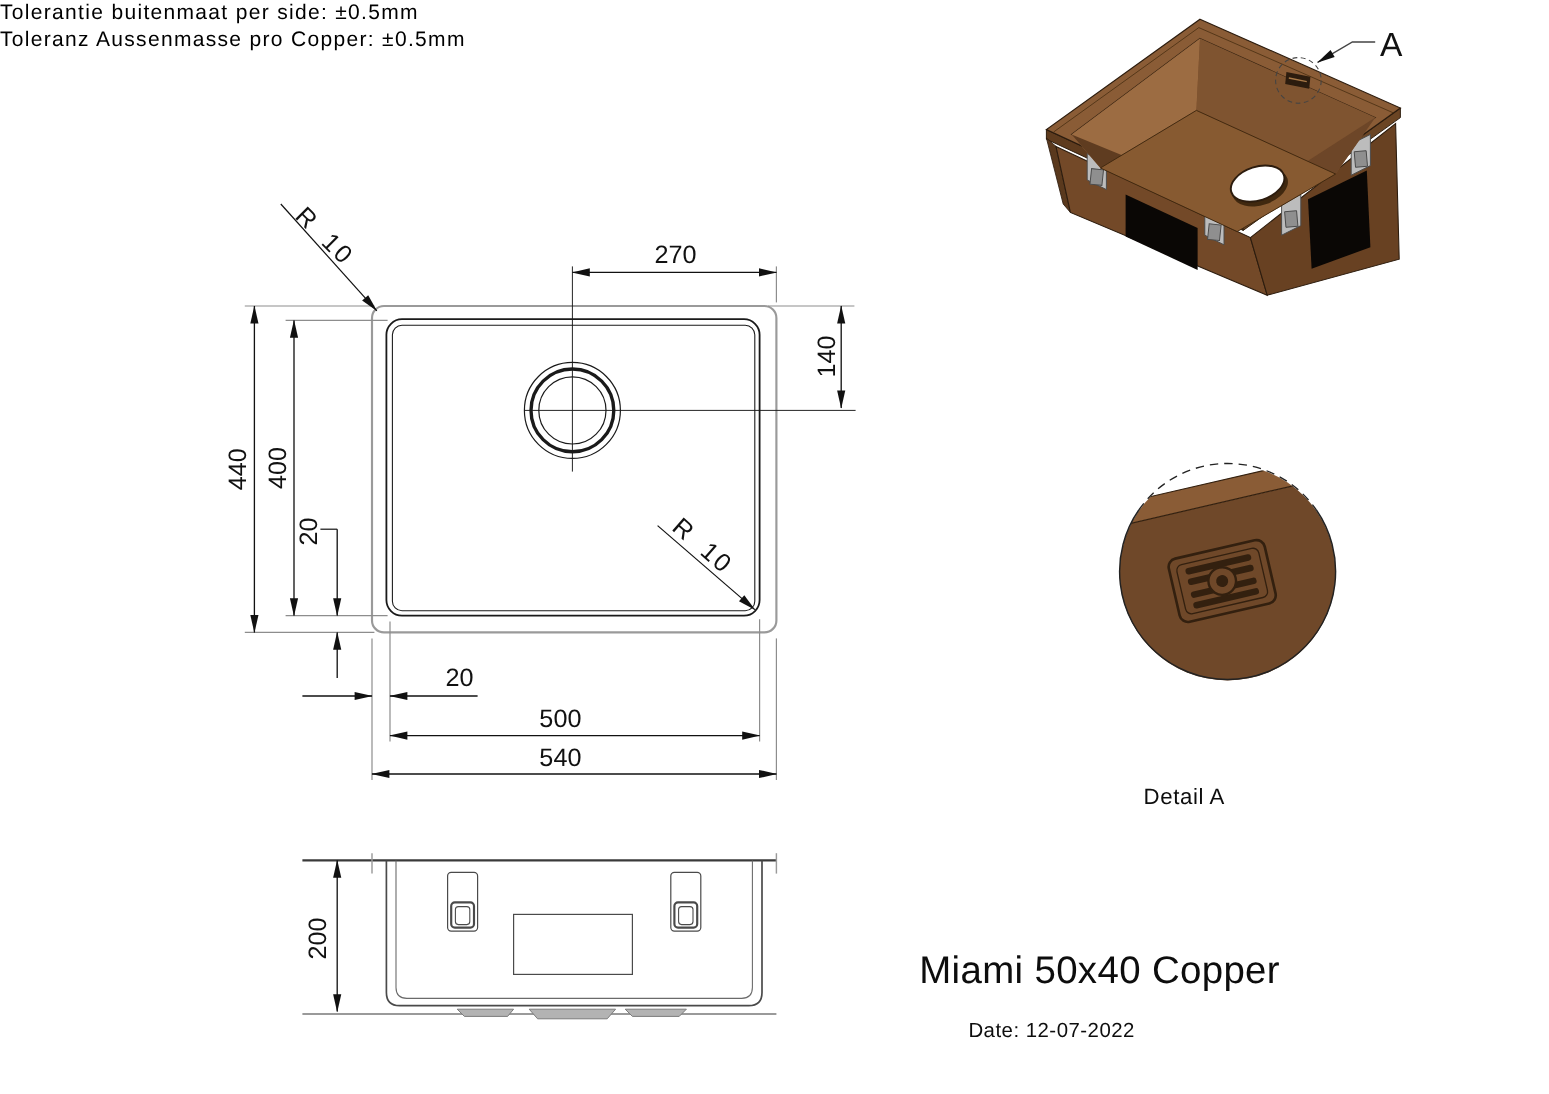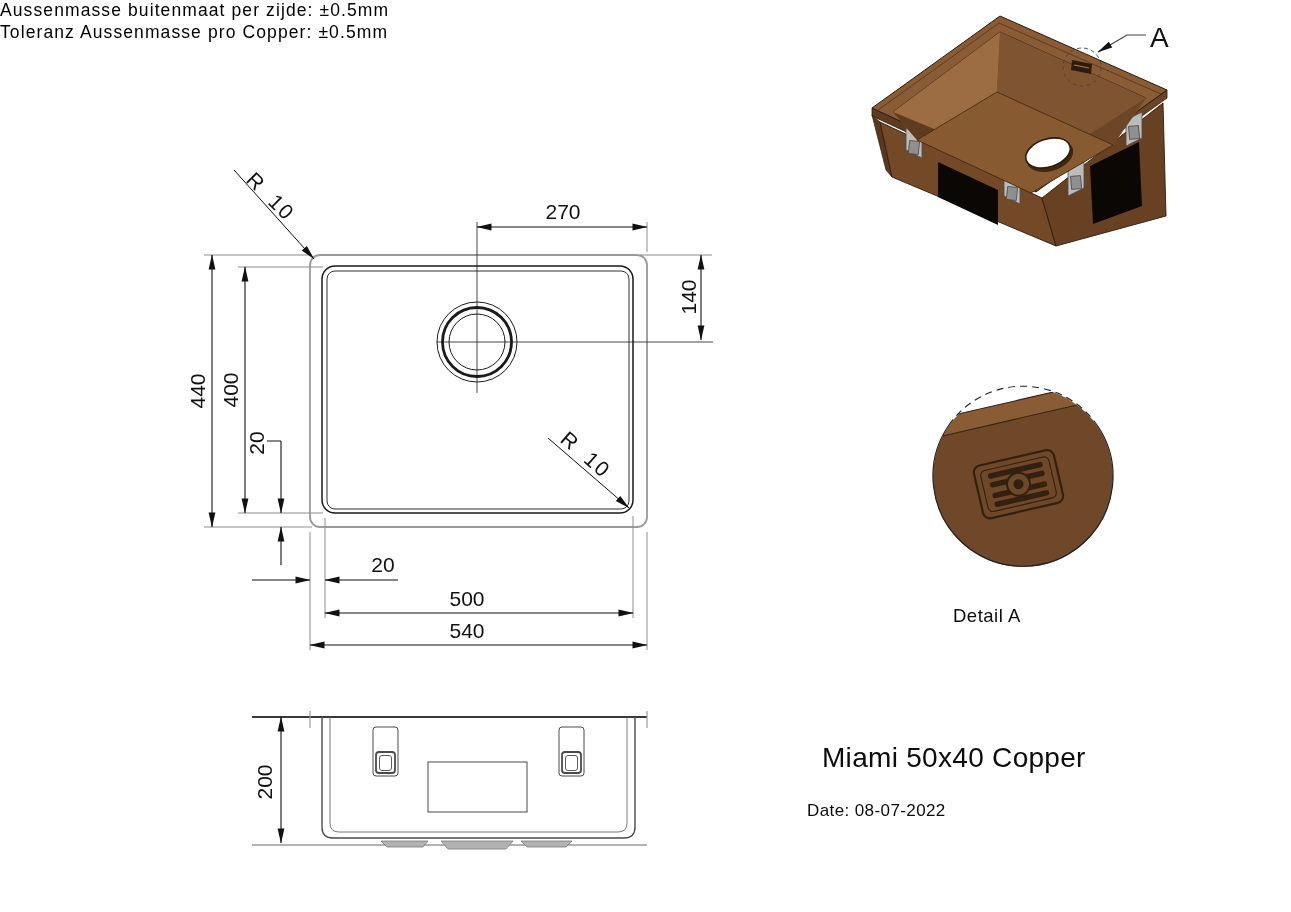--- a/index.html
+++ b/index.html
@@ -2,22 +2,22 @@
 <html><head>
 <meta charset="utf-8">
 <style>
   html,body{margin:0;padding:0;background:#ffffff;}
   #canvas{position:relative;width:1291px;height:912px;background:#ffffff;overflow:hidden;
           font-family:"Liberation Sans", sans-serif;}
   svg{position:absolute;left:0;top:0;}
   .dim{font:21px "Liberation Sans", sans-serif;fill:#111;}
   .rlabel{font:21px "Liberation Sans", sans-serif;fill:#111;letter-spacing:2px;word-spacing:6px;}
   .callout{font:28px "Liberation Sans", sans-serif;fill:#111;}
-  .txt{position:absolute;color:#0d0d0d;white-space:nowrap;}
-  #title{left:822px;top:742px;font-size:28px;letter-spacing:.3px;}
+  .txt{position:absolute;color:#0d0d0d;white-space:nowrap;margin-top:48px;}
+  #title{left:766px;top:742px;font-size:32px;letter-spacing:.3px;}
   #dateline{left:807px;top:801px;font-size:17px;letter-spacing:.4px;}
   #tolblock{left:807px;top:842px;font-size:17.5px;line-height:21.6px;letter-spacing:1.1px;}
   #detail-label{left:953px;top:605px;font-size:18.5px;letter-spacing:.5px;}
 </style>
 </head>
 <body>
 
 <div id="canvas">
 <svg width="1291" height="912" viewBox="0 0 1291 912">
   <defs>
@@ -206,18 +206,18 @@
         </g>
       </g>
     </g>
     <path d="M949,425 A90,90 0 1 0 1097,425" fill="none" stroke="#222" stroke-width="1.2"></path>
     <path d="M949,425 A90,90 0 0 1 1097,425" fill="none" stroke="#222" stroke-width="1.1" stroke-dasharray="7,5"></path>
   </g>
 </svg>
 
 <div id="detail-label" class="txt">Detail A</div>
 <div id="title" class="txt">Miami 50x40 Copper</div>
-<div id="dateline" class="txt">Date: 08-07-2022</div>
+<div id="dateline" class="txt">Date: 12-07-2022</div>
 <div id="tolblock">
-  <div class="txt2">Aussenmasse buitenmaat per zijde: ±0.5mm</div>
+  <div class="txt2">Tolerantie buitenmaat per side: ±0.5mm</div>
   <div class="txt2">Toleranz Aussenmasse pro Copper: ±0.5mm</div>
 </div>
 </div>
 
 </body></html>

